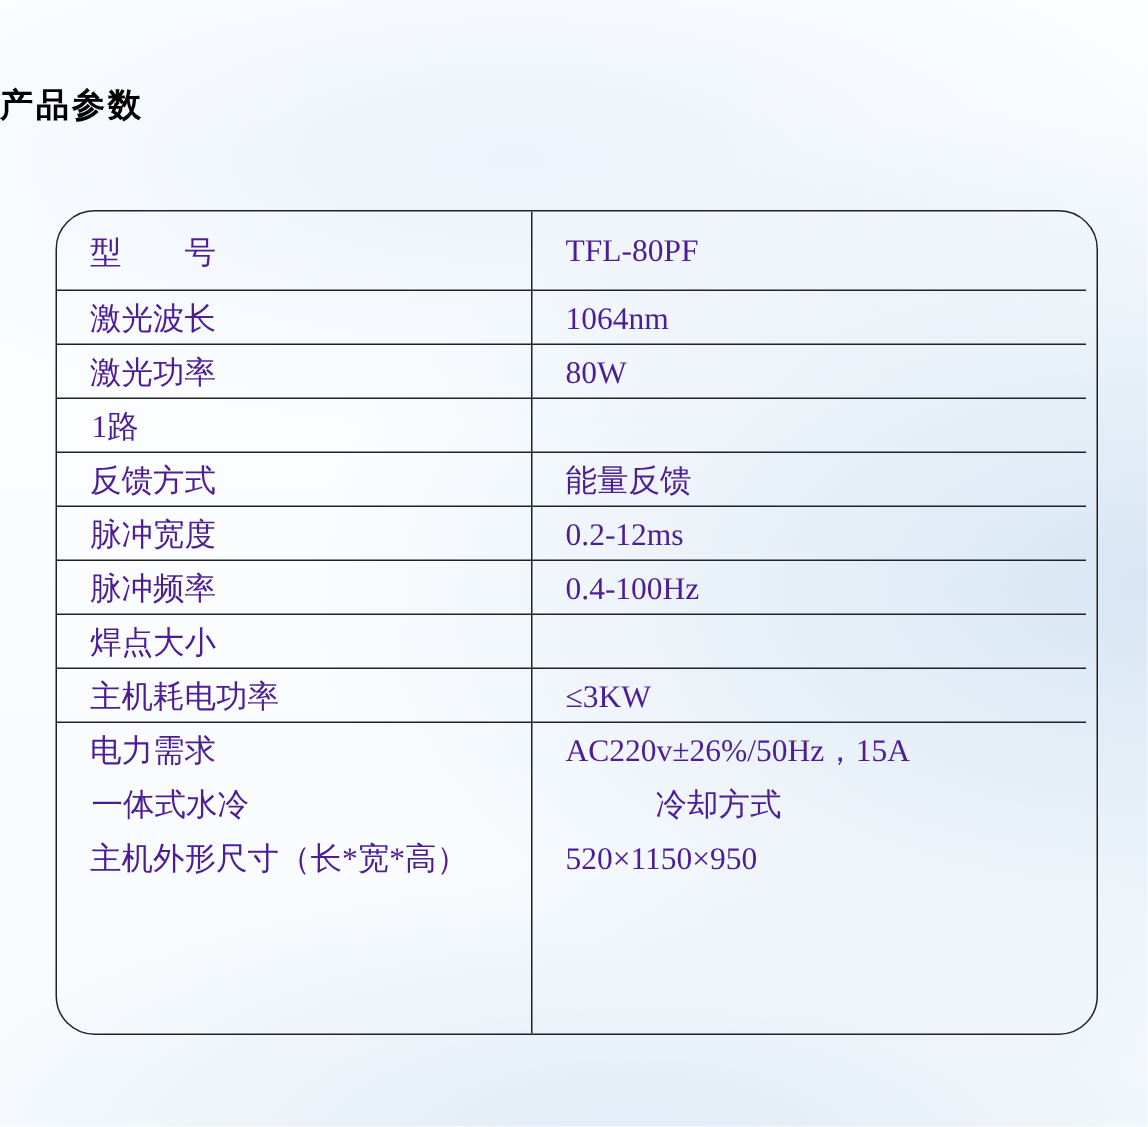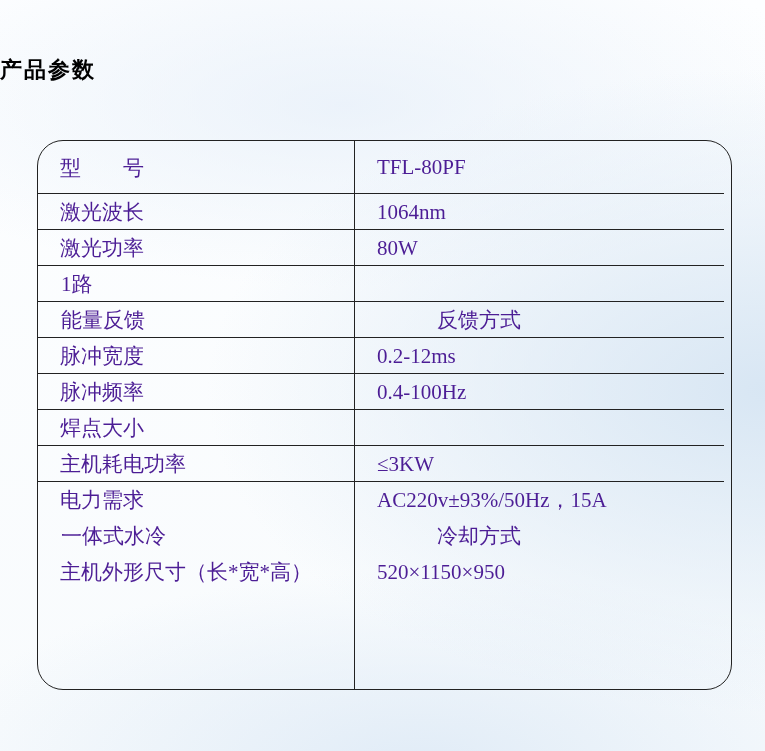--- a/index.html
+++ b/index.html
@@ -99,41 +99,41 @@
         <div class="cell value">1064nm</div>
       </div>
       <div class="row divided">
         <div class="cell label">激光功率</div>
         <div class="cell value">80W</div>
       </div>
       <div class="row divided">
         <div class="cell value">1路</div>
       </div>
       <div class="row divided">
+        <div class="cell label">反馈方式</div>
         <div class="cell value">能量反馈</div>
-        <div class="cell label">反馈方式</div>
       </div>
       <div class="row divided">
         <div class="cell label">脉冲宽度</div>
         <div class="cell value">0.2-12ms</div>
       </div>
       <div class="row divided">
         <div class="cell label">脉冲频率</div>
         <div class="cell value">0.4-100Hz</div>
       </div>
       <div class="row divided">
         <div class="cell label">焊点大小</div>
       </div>
       <div class="row divided">
         <div class="cell label">主机耗电功率</div>
         <div class="cell value">≤3KW</div>
       </div>
       <div class="row">
         <div class="cell label">电力需求</div>
-        <div class="cell value">AC220v±93%/50Hz，15A</div>
+        <div class="cell value">AC220v±26%/50Hz，15A</div>
       </div>
       <div class="row">
         <div class="cell value">一体式水冷</div>
         <div class="cell label">冷却方式</div>
       </div>
       <div class="row">
         <div class="cell label">主机外形尺寸（长*宽*高）</div>
         <div class="cell value">520×1150×950</div>
       </div>
     </div>

